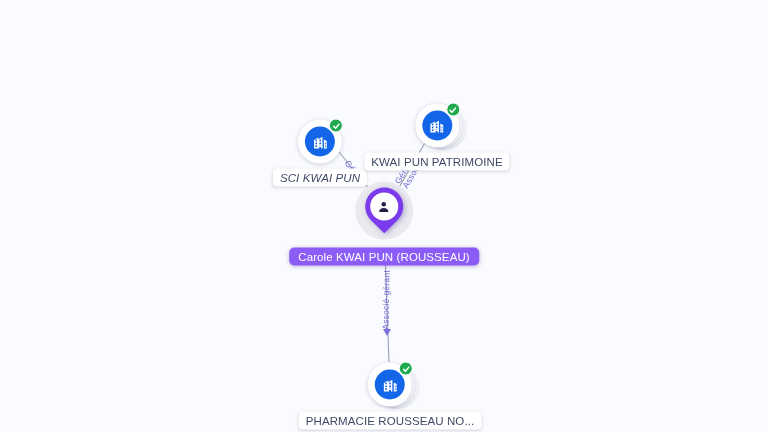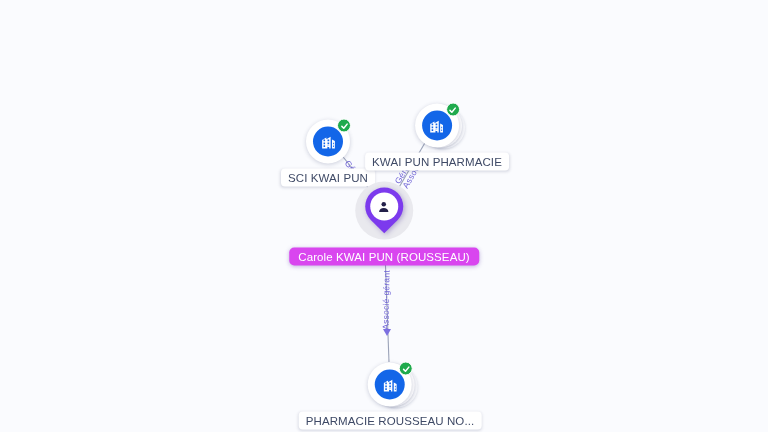--- a/index.html
+++ b/index.html
@@ -147,21 +147,21 @@
     background: #ffffff;
     border-radius: 4px;
     padding: 3px 7px;
     font-size: 11.5px;
     color: #3f4a66;
     white-space: nowrap;
     box-shadow: 0 1px 3px rgba(35,45,90,0.16);
     letter-spacing: 0.1px;
   }
   .node-label.person {
-    background: #d946ef;
+    background: #8b5cf6;
     color: #ffffff;
     font-size: 11.5px;
     padding: 3px 9px;
     border-radius: 5px;
     box-shadow: 0 1px 4px rgba(80,40,160,0.35);
   }
 
   
   .edge-label {
     position: absolute;
@@ -198,21 +198,21 @@
     <span class="stack-lines">
       <span>Gérant</span>
       <span>Associé</span>
     </span>
   </div>
 
   <div class="edge-label" style="left:386px; top:300px; transform: translate(-50%,-50%) rotate(-89deg);">
     <span>Associé-gérant</span>
   </div>
 
-  <div class="node" style="left:328px; top:153px;">
+  <div class="node" style="left:320px; top:153px;font-style:italic;">
     <div class="company-marker">
       <div class="company-disc">
         <div class="company-inner">
           <svg width="17" height="17" viewBox="0 0 24 24">
             <path fill="#ffffff" d="M3 21V9.2l6-3.6V8l6-3.4V21h-2v-4.2h-2.6V21H3zm2-2h2.2v-2.4H5V19zm0-4h2.2v-2.4H5V15zm0-4h2.2V8.6H5V11zm5.6 8h2.4v-2.4h-2.4V19zm0-4h2.4v-2.4h-2.4V15zm0-4h2.4V8.6h-2.4V11zM17 21V8.4l4 2.3V21h-4zm1.6-2h1.2v-2h-1.2v2zm0-4h1.2v-2h-1.2v2z"></path>
           </svg>
         </div>
         <div class="check-badge">
           <svg width="9" height="9" viewBox="0 0 24 24">
             <path fill="none" stroke="#ffffff" stroke-width="4" stroke-linecap="round" stroke-linejoin="round" d="M5 13l5 5L19 7"></path>
@@ -233,21 +233,21 @@
             <path fill="#ffffff" d="M3 21V9.2l6-3.6V8l6-3.4V21h-2v-4.2h-2.6V21H3zm2-2h2.2v-2.4H5V19zm0-4h2.2v-2.4H5V15zm0-4h2.2V8.6H5V11zm5.6 8h2.4v-2.4h-2.4V19zm0-4h2.4v-2.4h-2.4V15zm0-4h2.4V8.6h-2.4V11zM17 21V8.4l4 2.3V21h-4zm1.6-2h1.2v-2h-1.2v2zm0-4h1.2v-2h-1.2v2z"></path>
           </svg>
         </div>
         <div class="check-badge">
           <svg width="9" height="9" viewBox="0 0 24 24">
             <path fill="none" stroke="#ffffff" stroke-width="4" stroke-linecap="round" stroke-linejoin="round" d="M5 13l5 5L19 7"></path>
           </svg>
         </div>
       </div>
     </div>
-    <div class="node-label">KWAI PUN PHARMACIE</div>
+    <div class="node-label">KWAI PUN PATRIMOINE</div>
   </div>
 
   <div class="node" style="left:384px; top:222px;">
     <div class="person-marker">
       <div class="person-halo"></div>
       <div class="pin-shape">
         <div class="pin-body"></div>
         <div class="pin-hole">
           <svg width="15" height="15" viewBox="0 0 24 24">
             <circle cx="12" cy="7.4" r="3.6" fill="#23204a"></circle>

